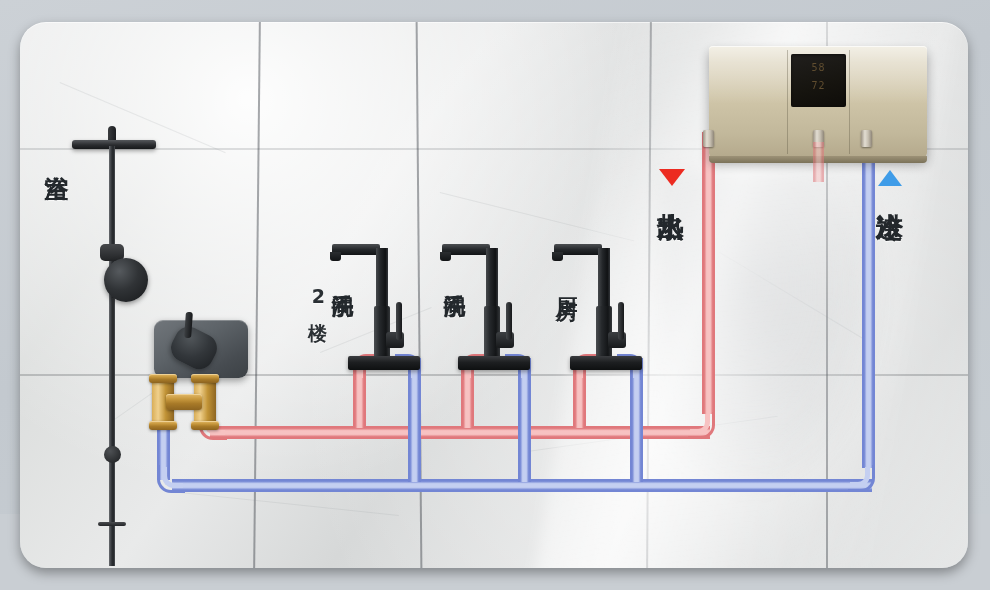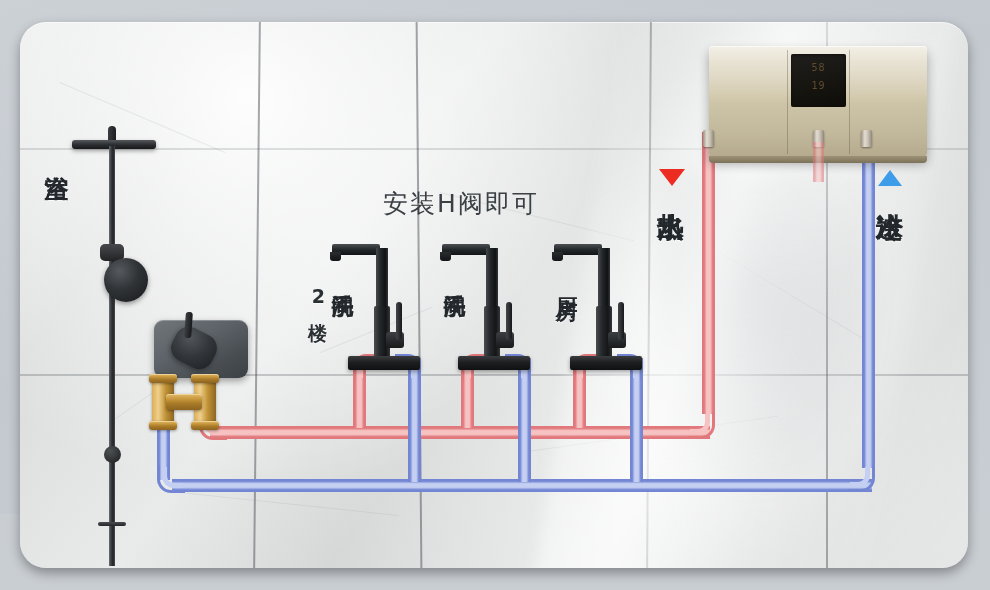--- a/index.html
+++ b/index.html
@@ -294,21 +294,21 @@
     <div class="elbow cold" style="left:828px;top:443px;width:27px;height:27px;border-radius:0 0 14px 0;border-top:none;border-left:none;">
       <div class="fill" style="border-radius:0 0 12px 0;border-top:none;border-left:none;"></div>
     </div>
 
     <div class="heater">
       <div class="heater-sheen"></div>
       <div class="heater-seam" style="left:78px;"></div>
       <div class="heater-seam" style="left:140px;"></div>
       <div class="heater-panel">
         <div class="heater-digits">58</div>
-        <div class="heater-digits" style="top:26px;">19</div>
+        <div class="heater-digits" style="top:26px;">72</div>
       </div>
       <div class="heater-base"></div>
     </div>
     <div class="nipple" style="left:683px;top:108px;"></div>
     <div class="nipple" style="left:793px;top:108px;"></div>
     <div class="nipple" style="left:841px;top:108px;"></div>
     <div class="seg v hot" style="left:793px;top:120px;width:11px;height:40px;opacity:.55;"></div>
 
     <div>
       <div class="sh-neck"></div>
@@ -358,21 +358,20 @@
     <div class="faucet" style="left:550px;top:218px;">
       <div class="f-spout"></div>
       <div class="f-tip"></div>
       <div class="f-riser"></div>
       <div class="f-body"></div>
       <div class="f-hub"></div>
       <div class="f-handle"></div>
       <div class="f-base"></div>
     </div>
 
-    <div class="subtitle">安装H阀即可</div>
 
     <div class="vlabel" style="left:24px;top:134px;font-size:24px;">浴室</div>
 
     <div class="vlabel" style="left:288px;top:263px;font-size:19px;color:#2b3034;">2楼</div>
     <div class="vlabel" style="left:311px;top:255px;font-size:22px;">洗手间</div>
 
     <div class="vlabel" style="left:423px;top:255px;font-size:22px;">洗手间</div>
 
     <div class="vlabel" style="left:535px;top:258px;font-size:22px;">厨房</div>
 

